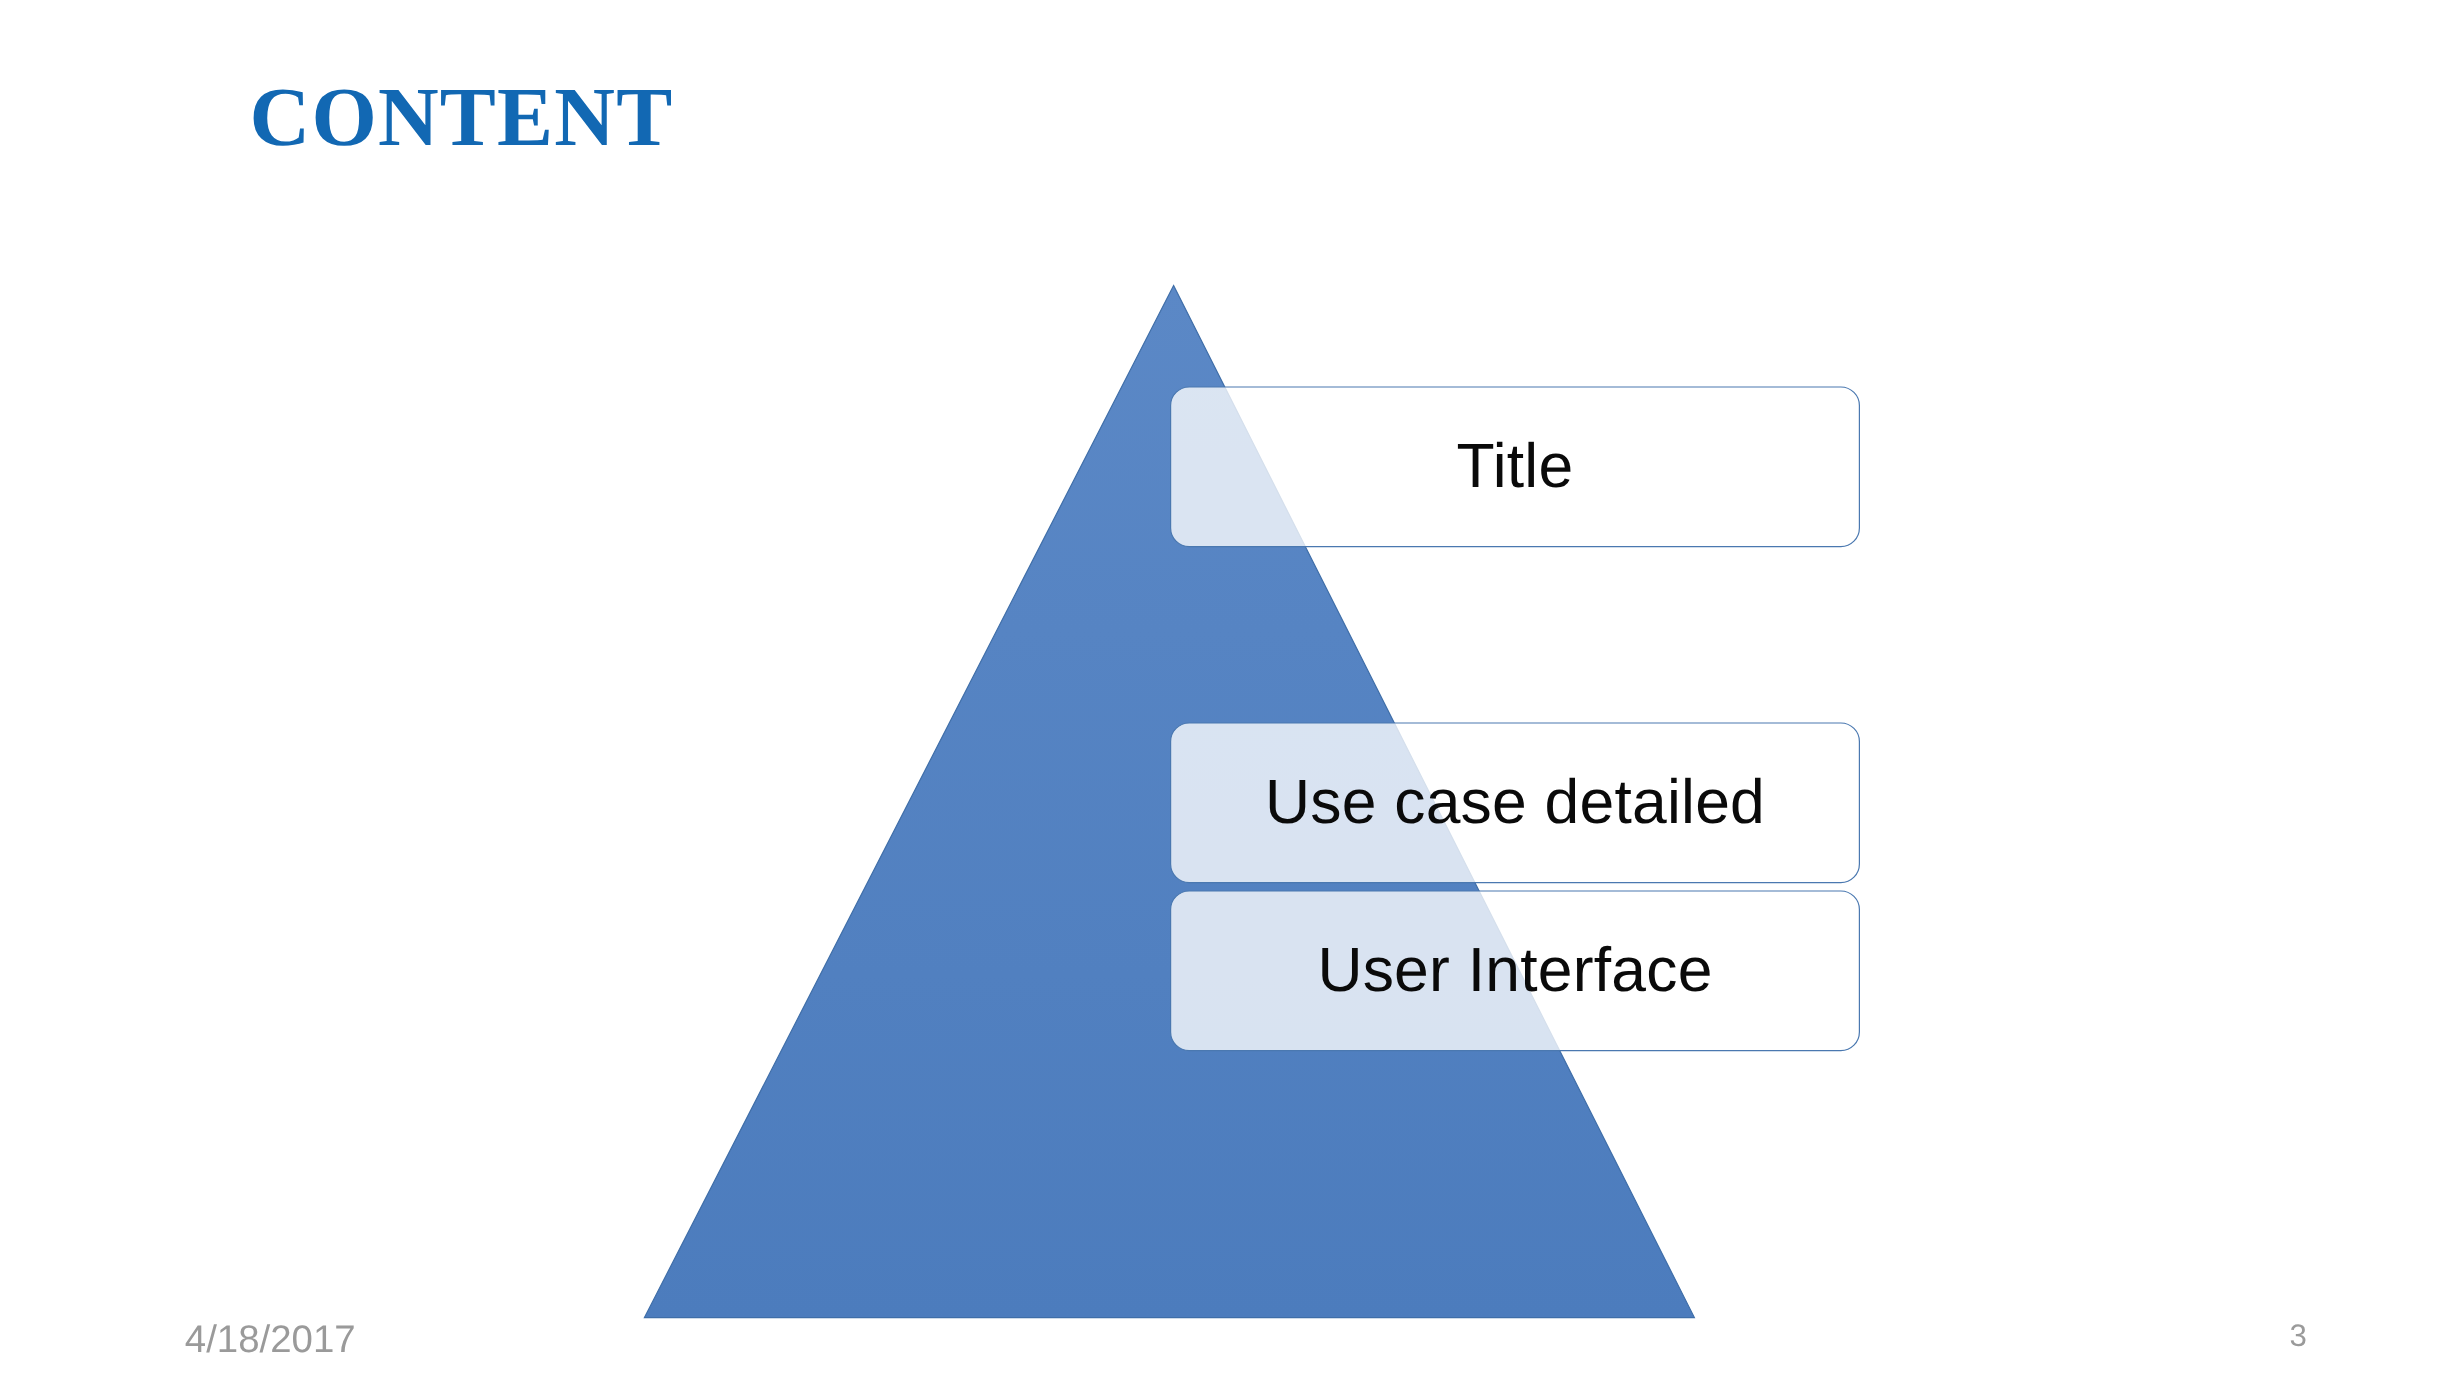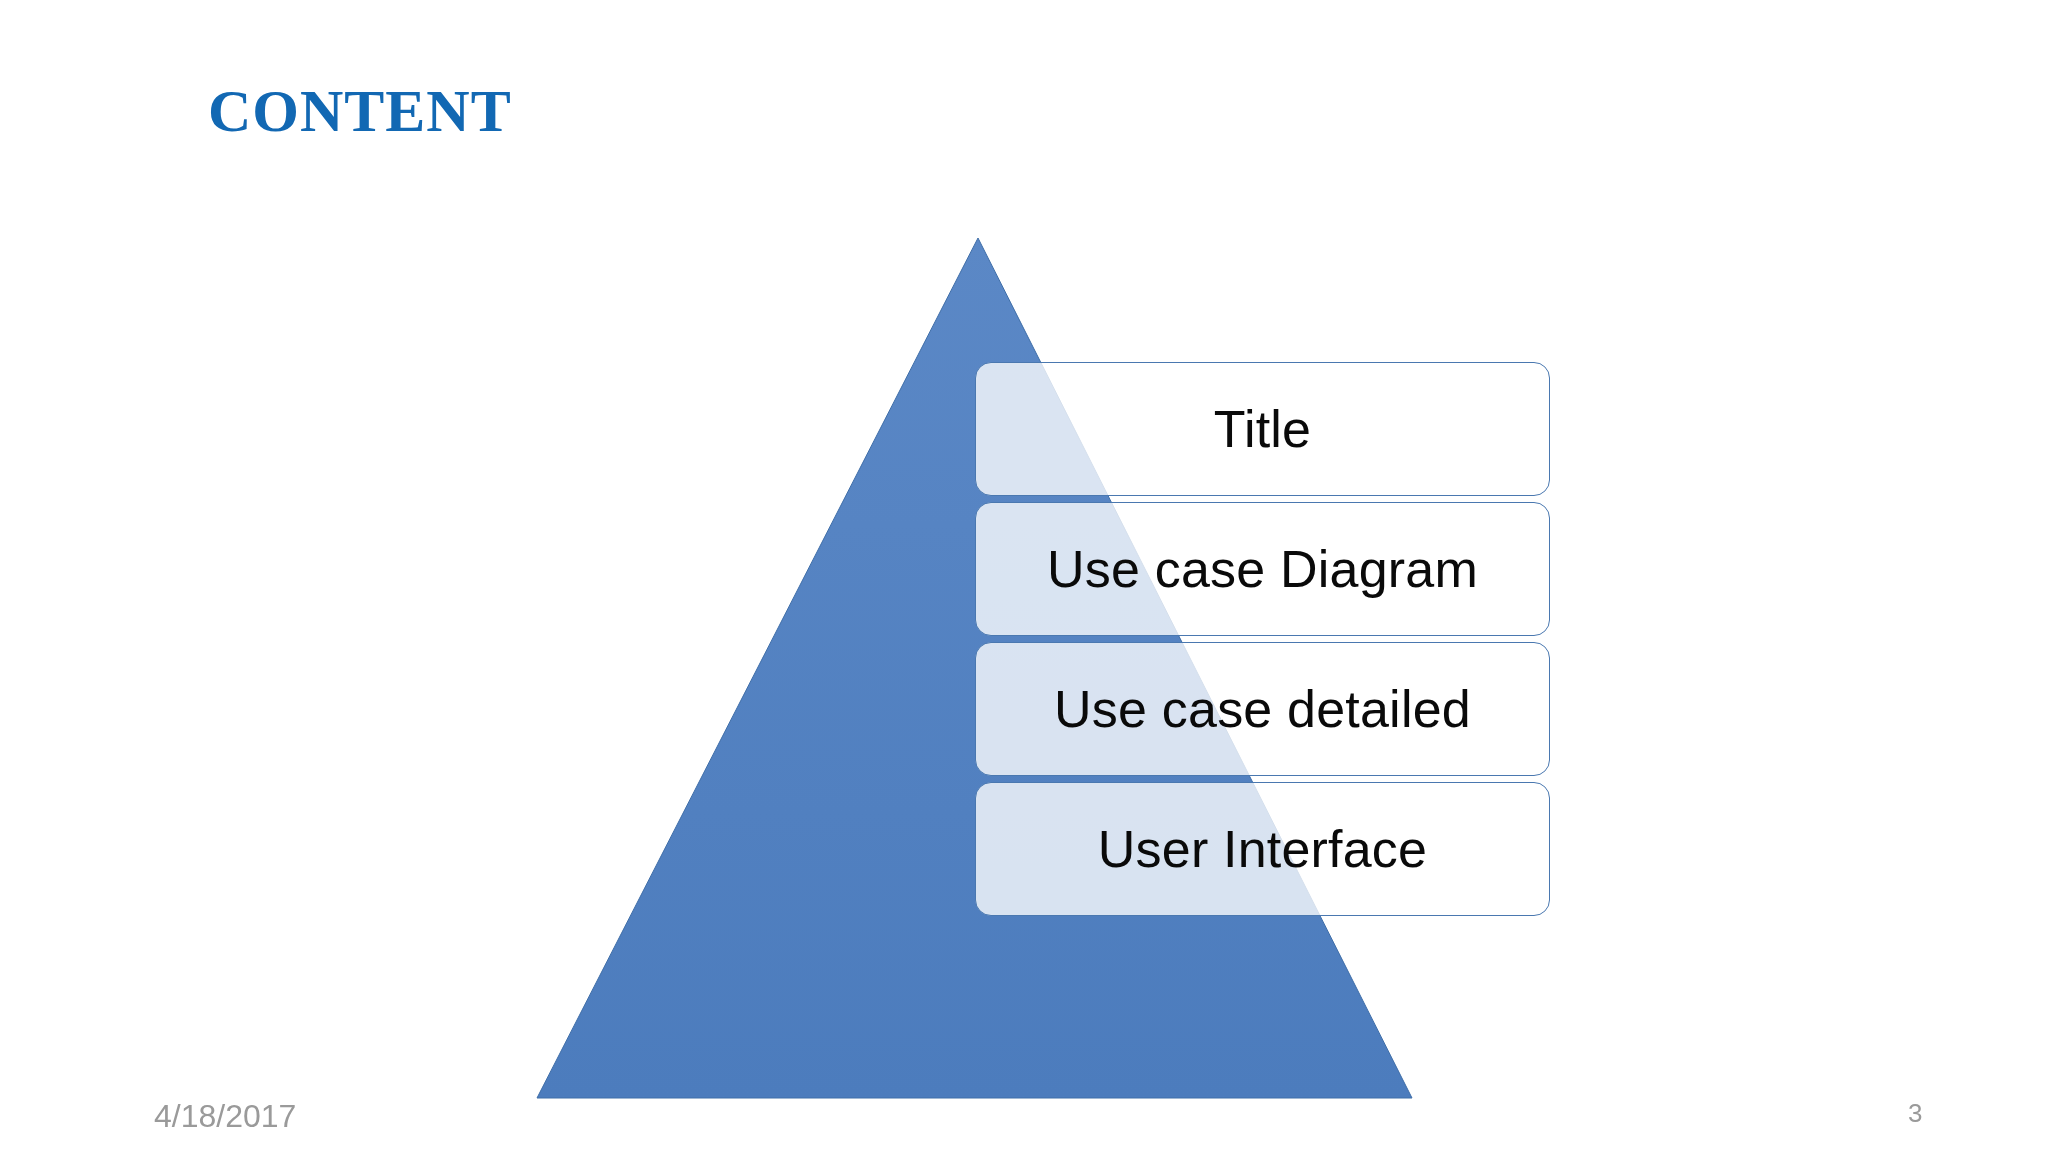--- a/index.html
+++ b/index.html
@@ -16,26 +16,26 @@
     width: 2048px;
     height: 1152px;
     background: #ffffff;
     overflow: hidden;
   }
 
   
   #slide-title {
     position: absolute;
     left: 208px;
-    top: 52px;
+    top: 40px;
     width: 1200px;
     height: 118px;
     font-family: "Liberation Serif", "DejaVu Serif", serif;
     font-weight: bold;
-    font-size: 60px;
+    font-size: 70px;
     line-height: 118px;
     letter-spacing: 1px;
     color: #1268b3;
     white-space: nowrap;
   }
 
   
   #pyramid-graphic {
     position: absolute;
     left: 0;
@@ -58,21 +58,20 @@
     left: 975px;
     top: 322px;
     width: 575px;
     height: 700px;
   }
   .level-row {
     position: absolute;
     left: 0;
     width: 575px;
     height: 134px;
-    margin-top: 40px;
   }
   .level-row.r0 { top: 0px;   }
   .level-row.r1 { top: 140px; }
   .level-row.r2 { top: 280px; }
   .level-row.r3 { top: 420px; }
   .level-row.r4 { top: 560px; }
 
   .level-box {
     position: absolute;
     inset: 0;
@@ -135,25 +134,20 @@
   </div>
 
   <div id="pyramid-levels">
 
     <div class="level-row r0">
       <div class="level-box" style="border-color: rgb(74, 120, 176);">
         <span class="level-label" style="color: rgb(10, 10, 10);">Title</span>
       </div>
     </div>
 
-    <div class="level-row r1">
-      <div class="level-box" style="border-color: rgb(74, 120, 176);">
-        <span class="level-label" style="color: rgb(10, 10, 10);">Use case Diagram</span>
-      </div>
-    </div>
 
     <div class="level-row r2">
       <div class="level-box" style="border-color: rgb(74, 120, 176);">
         <span class="level-label" style="color: rgb(10, 10, 10);">Use case detailed</span>
       </div>
     </div>
 
     <div class="level-row r3">
       <div class="level-box" style="border-color: rgb(74, 120, 176);">
         <span class="level-label" style="color: rgb(10, 10, 10);">User Interface</span>

